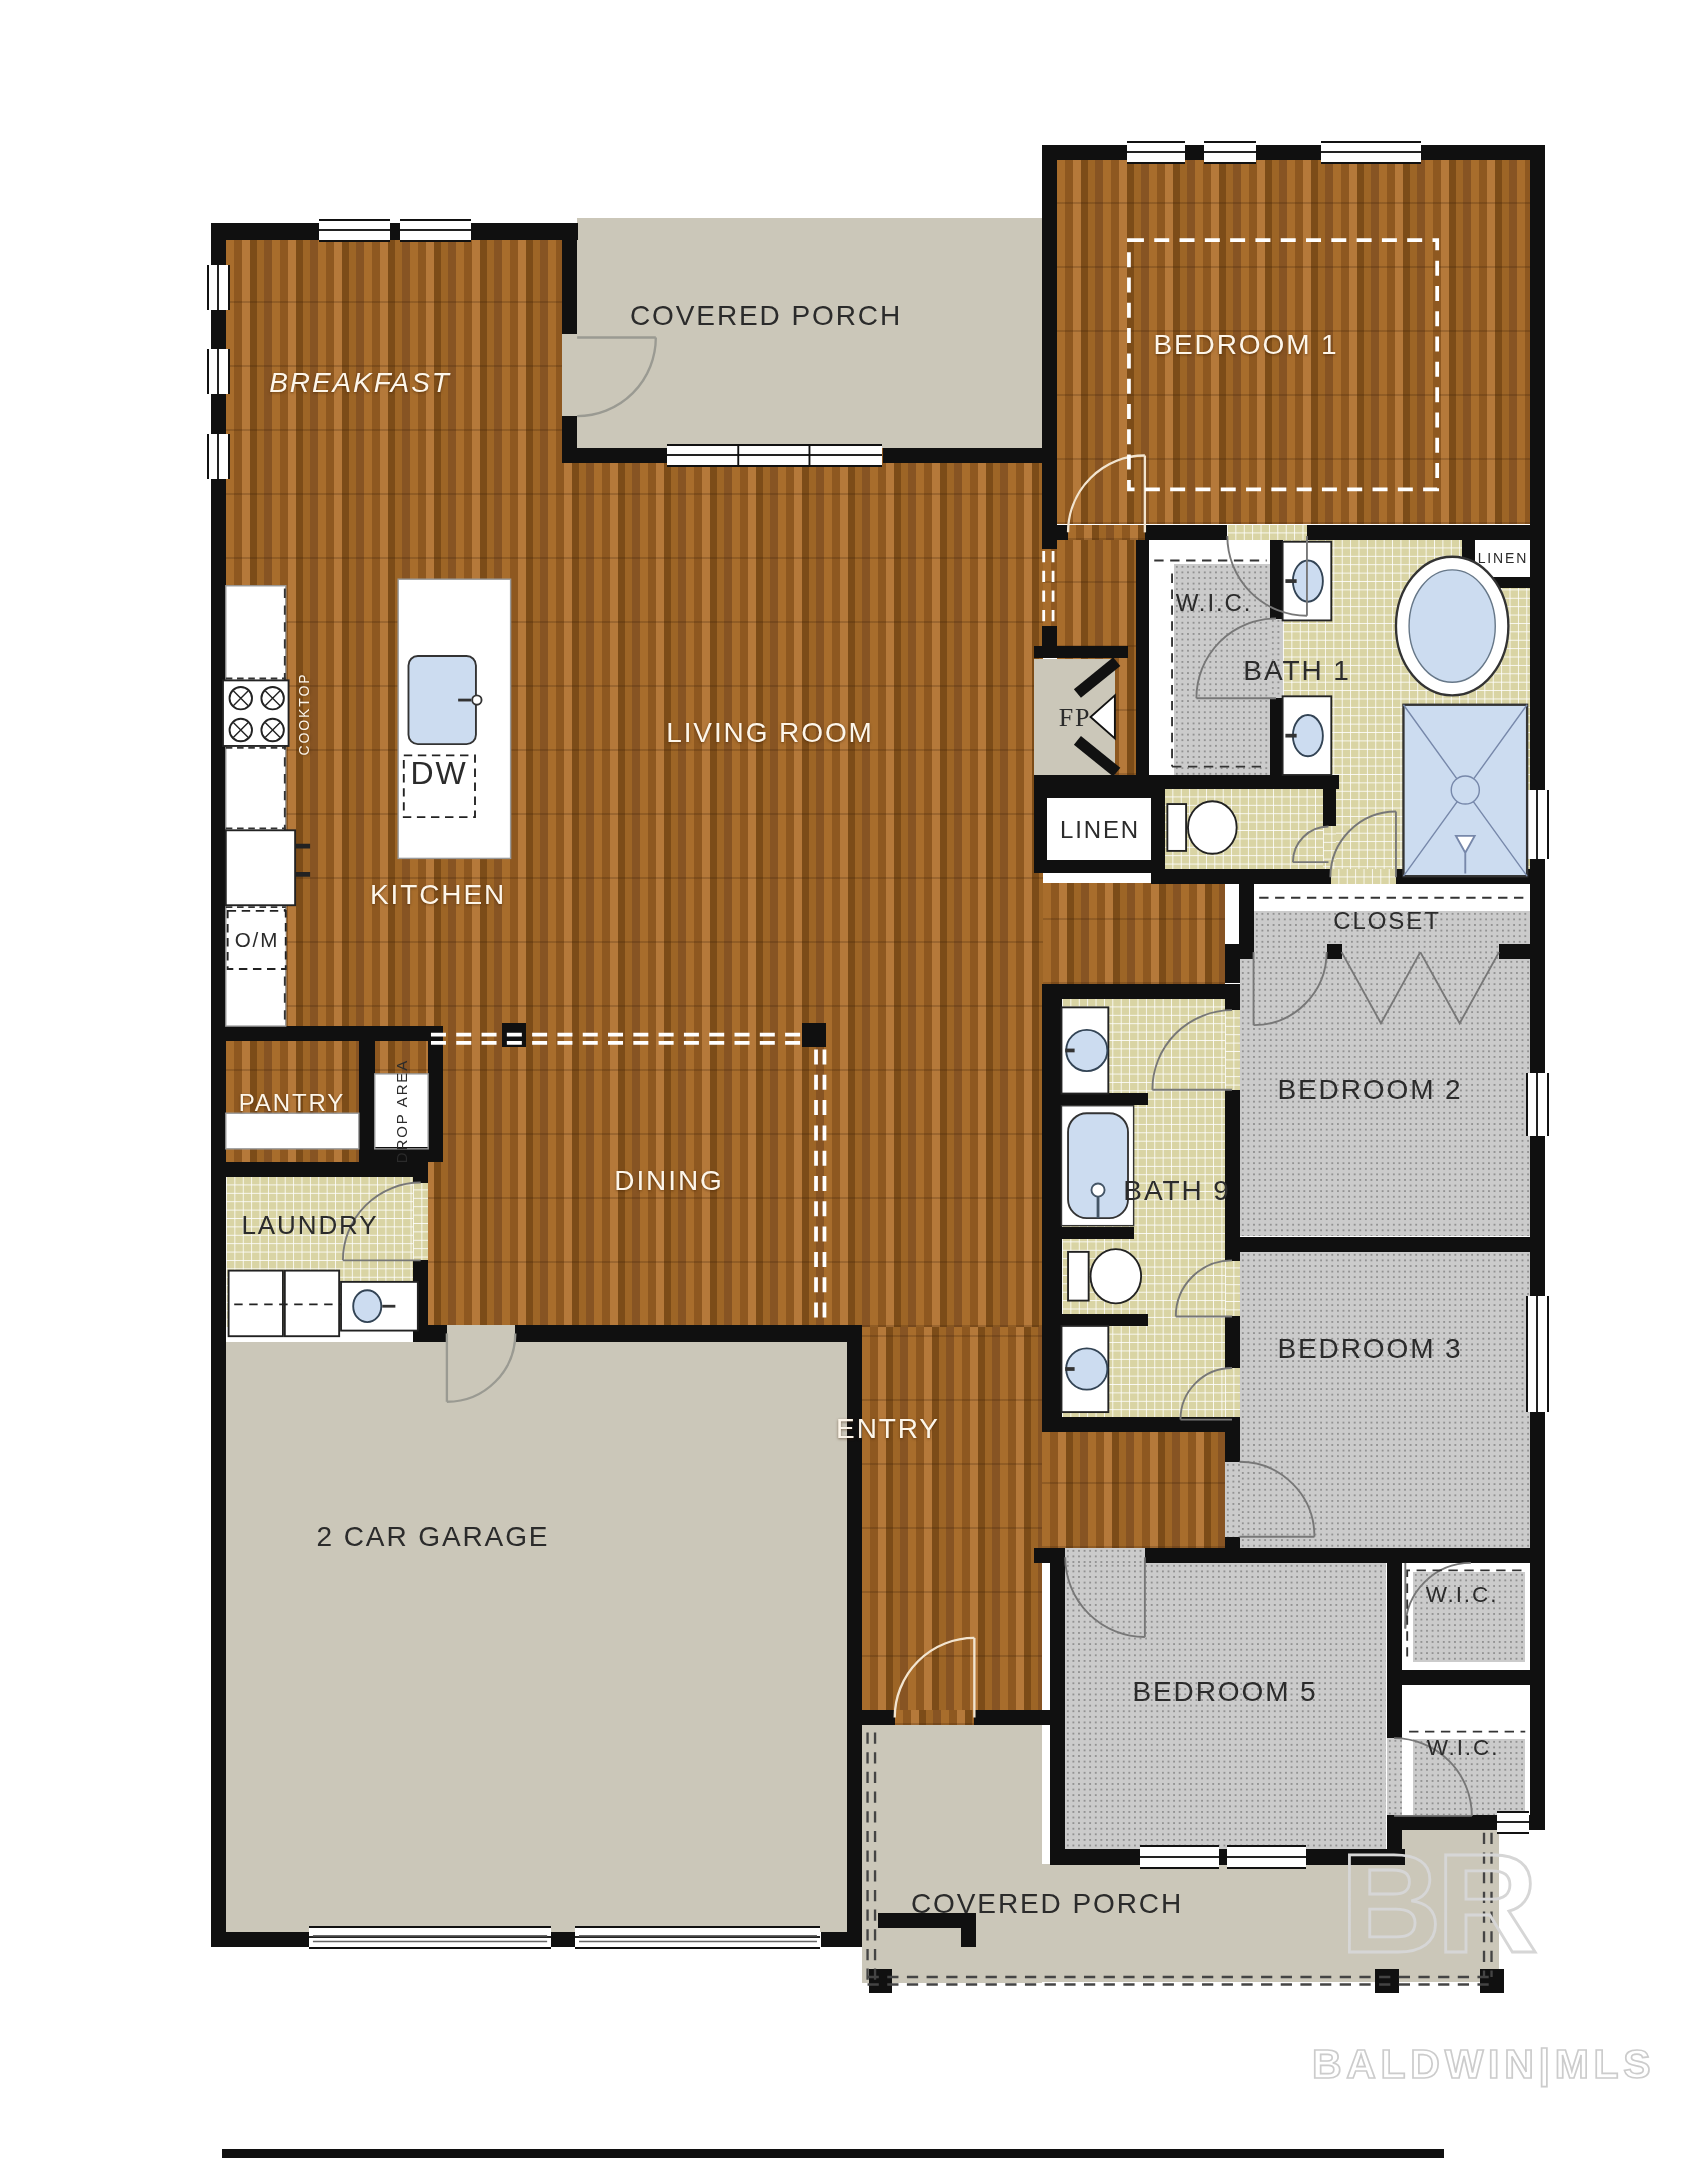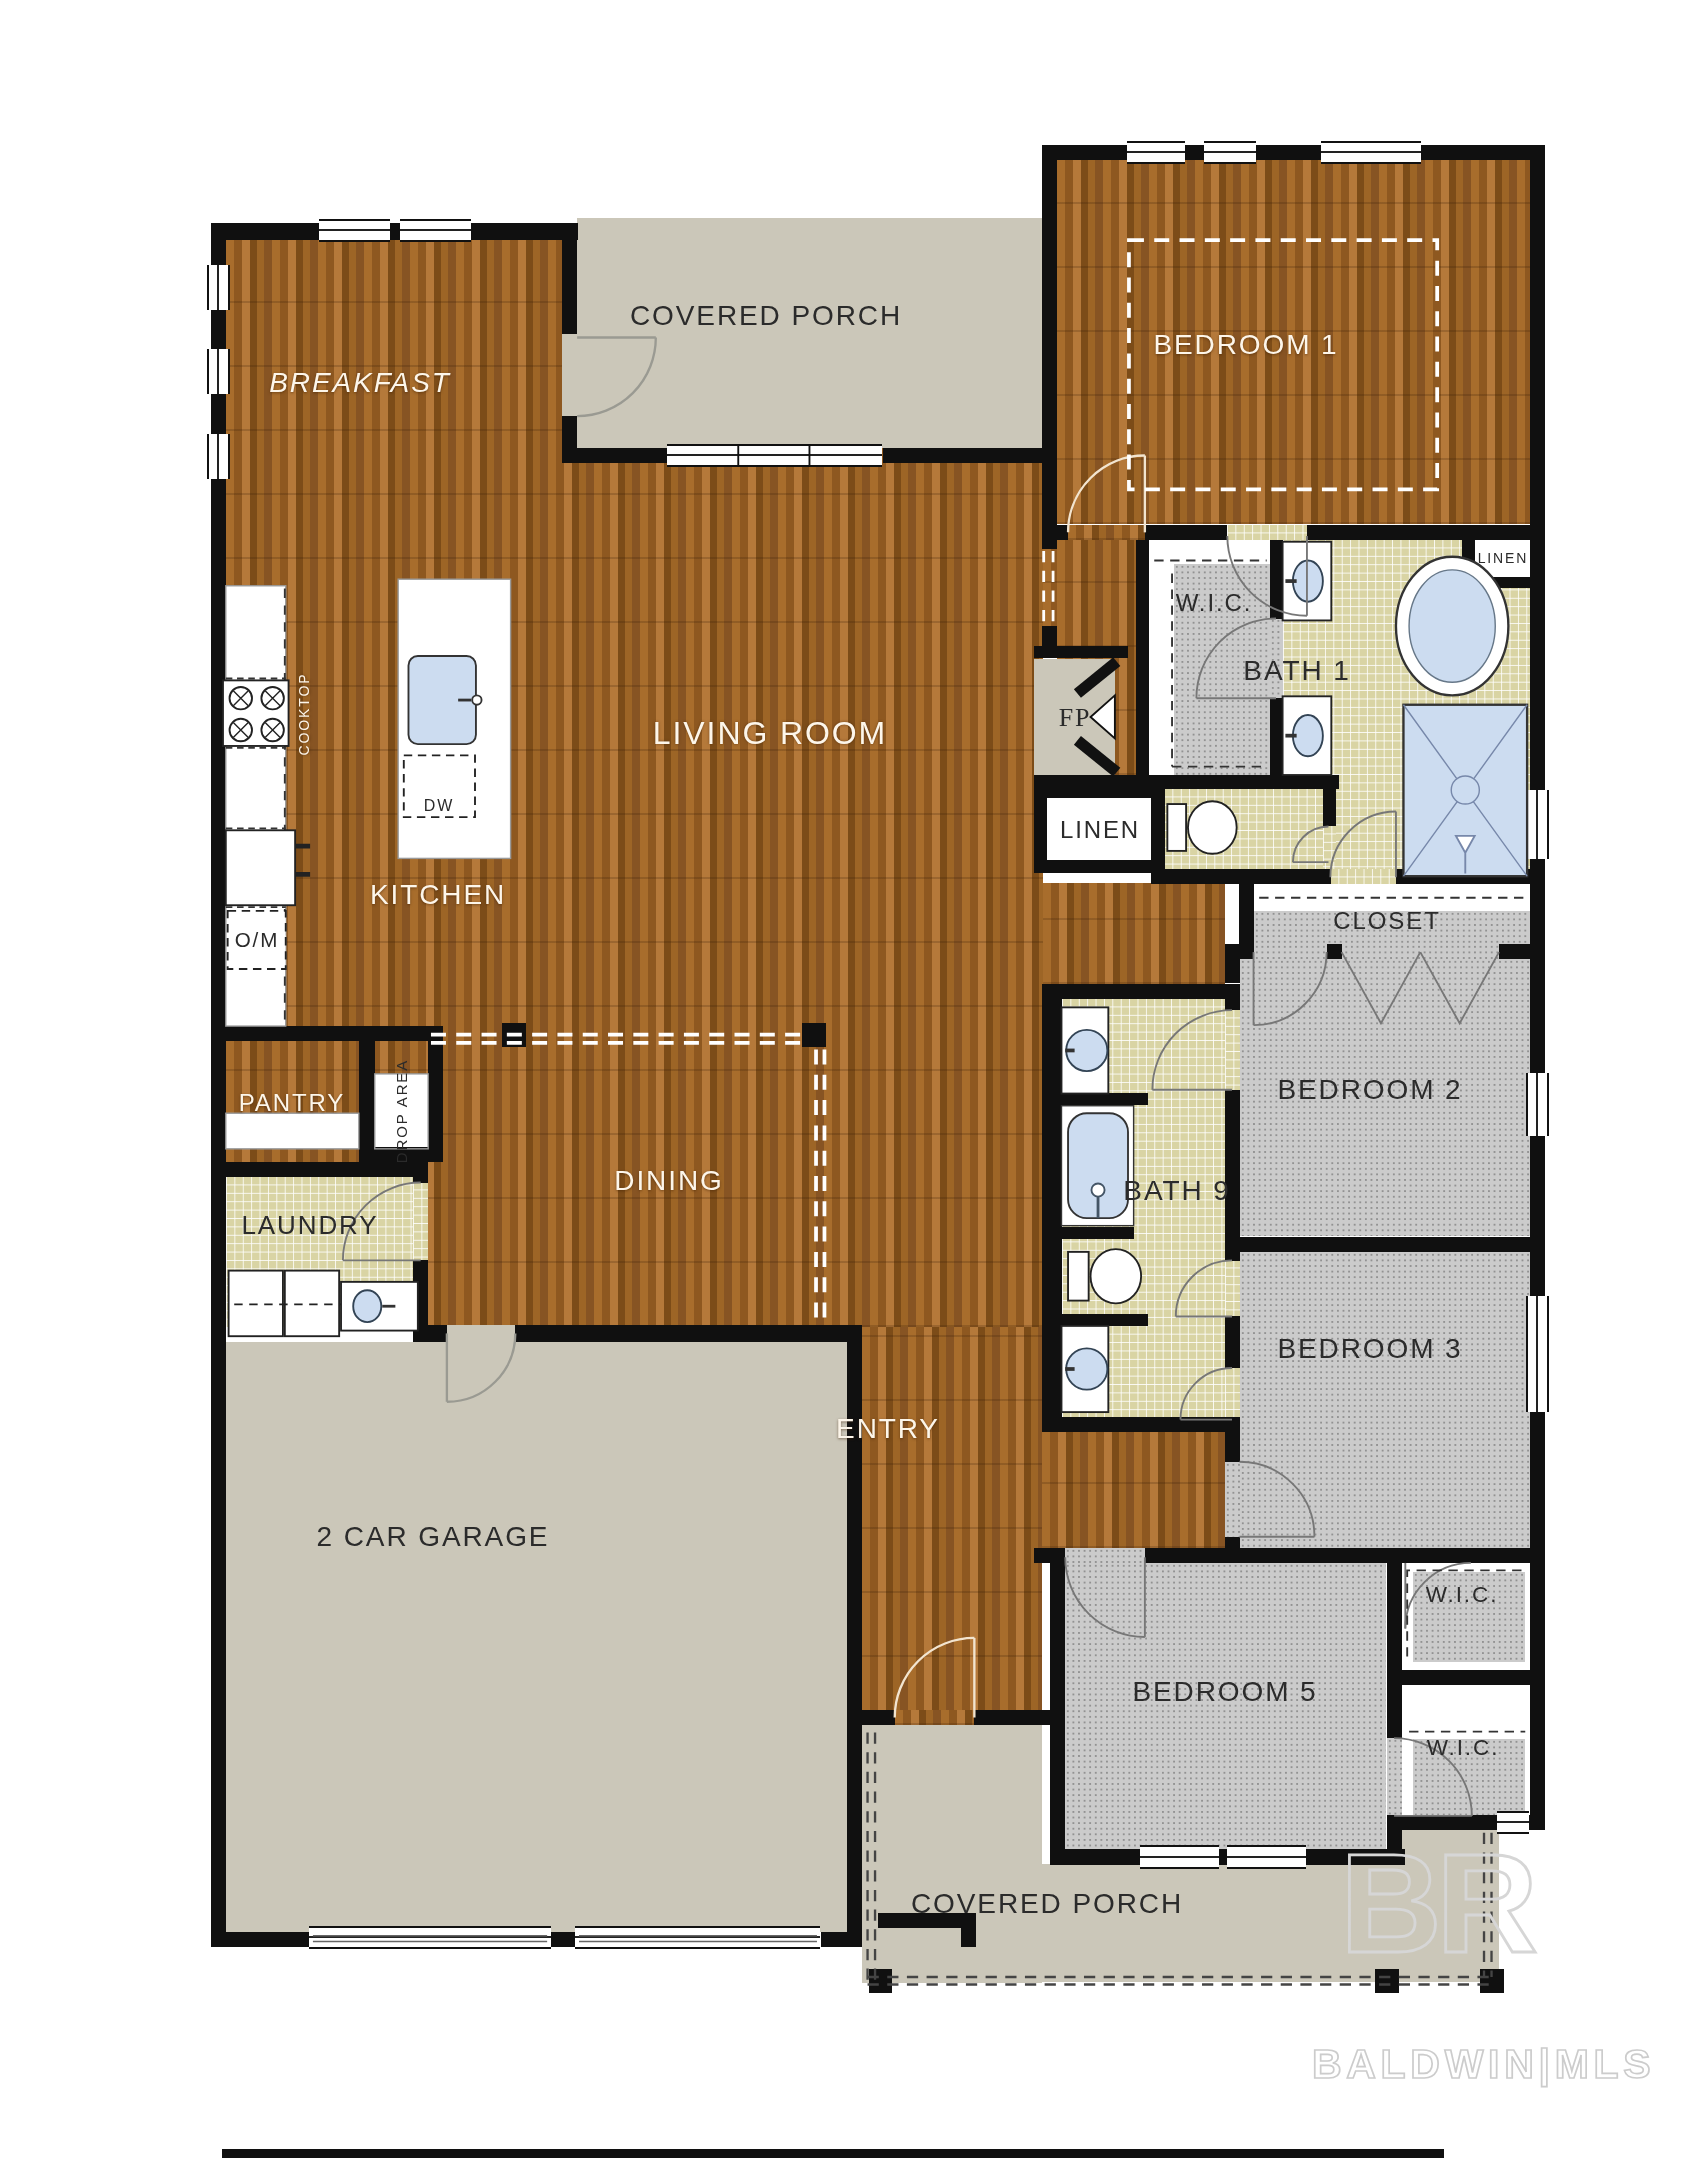--- a/index.html
+++ b/index.html
@@ -305,24 +305,24 @@
       <path d="M1232 598H1352M1251 612V818M1251 818H1352" stroke="#333" stroke-width="2" stroke-dasharray="10 7" fill="none"></path>
       <path d="M1502 1768V1676H1628" stroke="#333" stroke-width="2" stroke-dasharray="10 7" fill="none"></path>
       <path d="M1504 1848H1628" stroke="#333" stroke-width="2" stroke-dasharray="10 7" fill="none"></path>
       <path d="M788 474V498M864 474V498" stroke="#111" stroke-width="2" fill="none"></path>
       <path d="M334 2066H584M334 2072H584M618 2066H872M618 2072H872" stroke="#666" stroke-width="1.5" fill="none"></path>
     </svg>
   <div id="labels">
       <div class="lbl light" style="left: 360px; top: 383px; font-size: 28px; font-style: italic;">BREAKFAST</div>
       <div class="lbl dark" style="left: 766px; top: 316px; font-size: 28px;">COVERED PORCH</div>
       <div class="lbl light" style="left: 1246px; top: 345px; font-size: 28px;">BEDROOM 1</div>
-      <div class="lbl light" style="left: 770px; top: 733px; font-size: 32px;">LIVING ROOM</div>
+      <div class="lbl light" style="left: 770px; top: 733px; font-size: 28px;">LIVING ROOM</div>
       <div class="lbl light" style="left: 438px; top: 895px; font-size: 28px;">KITCHEN</div>
       <div class="lbl light rot" style="left: 304px; top: 714px; font-size: 14px;">COOKTOP</div>
-      <div class="lbl dark" style="left: 439px; top: 806px; font-size: 16px;">DW</div>
+      <div class="lbl dark" style="left: 439px; top: 773px; font-size: 32px;">DW</div>
       <div class="lbl dark" style="left: 257px; top: 940px; font-size: 20.6px;">O/M</div>
       <div class="lbl light" style="left: 292px; top: 1103px; font-size: 24px;">PANTRY</div>
       <div class="lbl dark rot" style="left: 401px; top: 1111px; font-size: 15px;">DROP AREA</div>
       <div class="lbl dark" style="left: 310px; top: 1225px; font-size: 26px;">LAUNDRY</div>
       <div class="lbl light" style="left: 669px; top: 1181px; font-size: 28px;">DINING</div>
       <div class="lbl light" style="left: 888px; top: 1429px; font-size: 28px;">ENTRY</div>
       <div class="lbl dark" style="left: 433px; top: 1537px; font-size: 28px;">2 CAR GARAGE</div>
       <div class="lbl dark" style="left: 1075px; top: 718px; font-size: 26px; font-family: Liberation Serif, serif;">FP</div>
       <div class="lbl dark" style="left: 1100px; top: 830px; font-size: 24px;">LINEN</div>
       <div class="lbl dark" style="left: 1214px; top: 603px; font-size: 24px;">W.I.C.</div>

